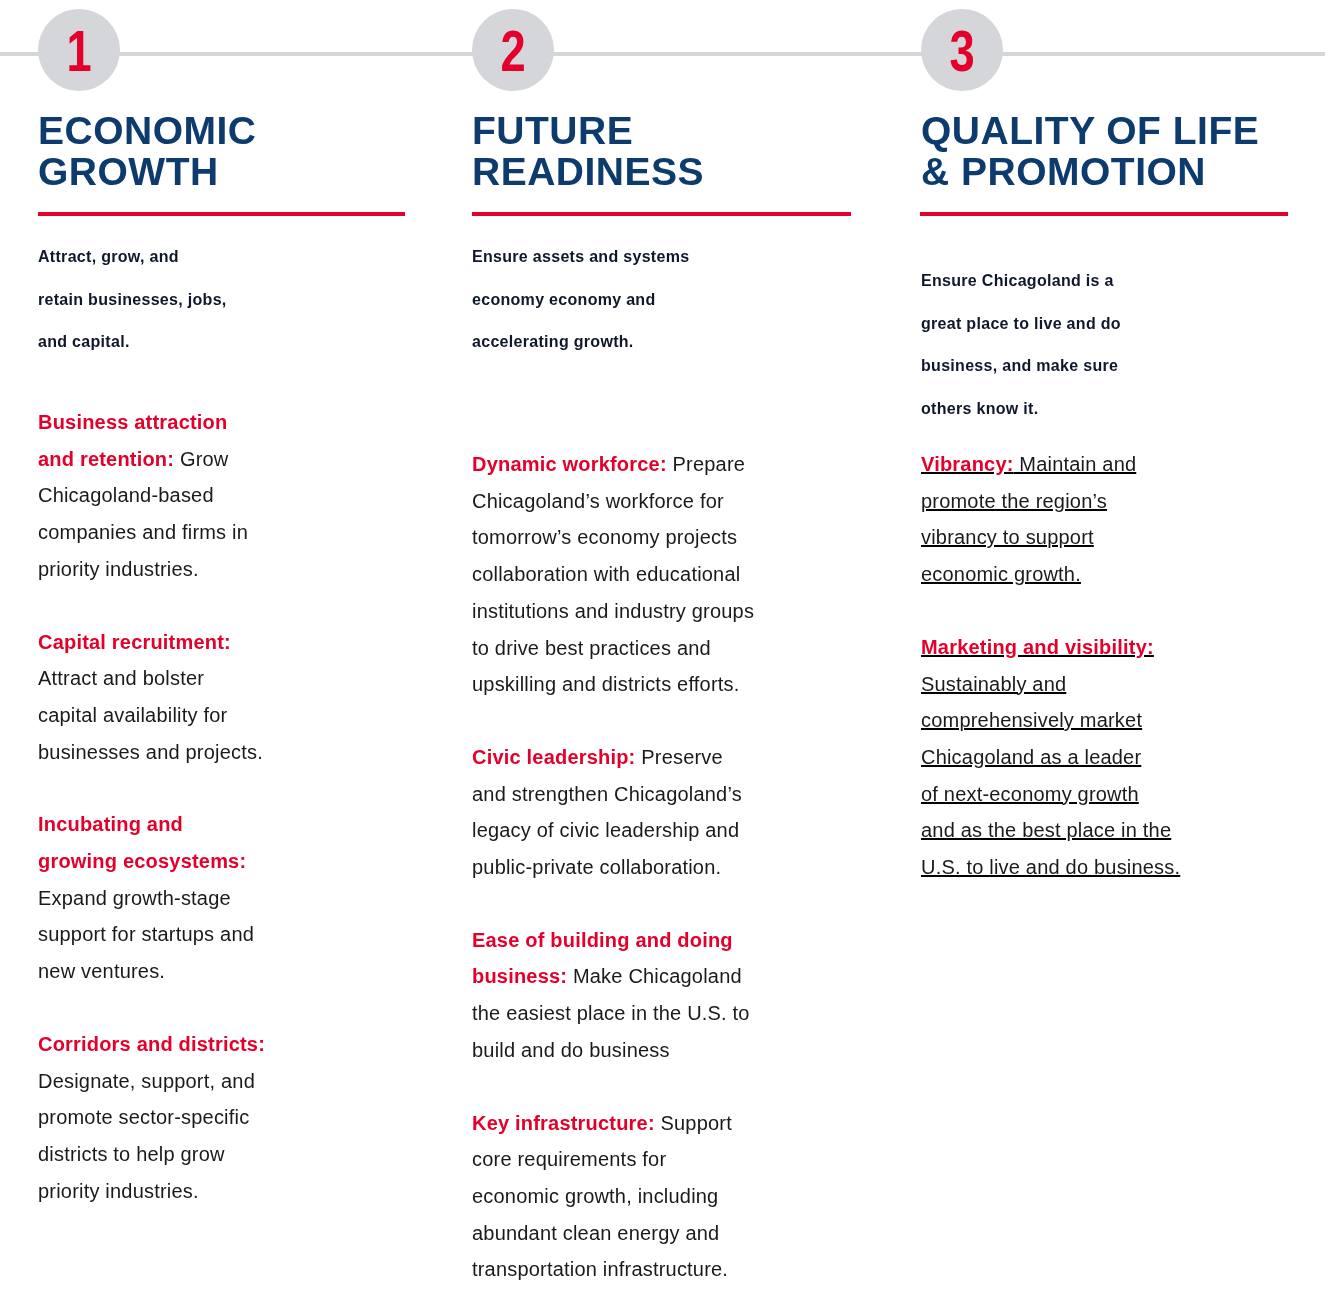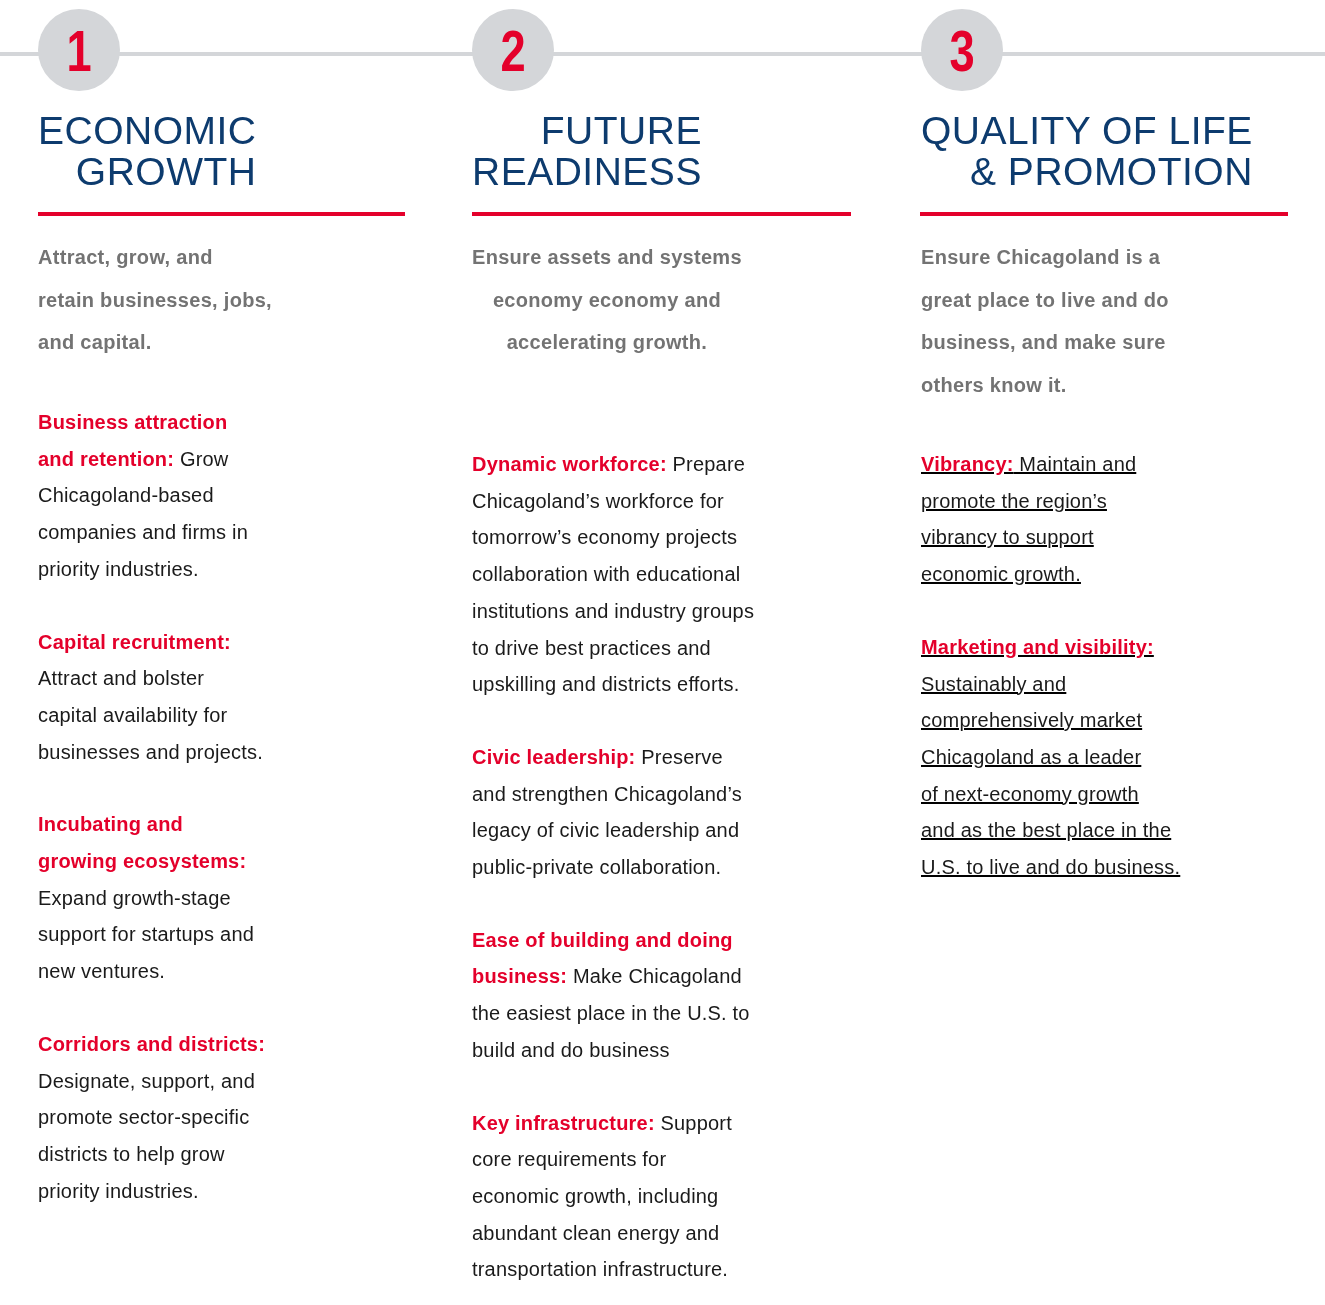--- a/index.html
+++ b/index.html
@@ -46,40 +46,39 @@
       transform: scaleX(0.78);
       display: inline-block;
       margin-top: 2px;
     }
     .heading {
       position: absolute;
       top: 110px;
       margin: 0;
       color: #0d3b6e;
       font-family: "Liberation Sans", sans-serif;
-      font-weight: normal;
+      font-weight: bold;
       font-size: 39px;
       line-height: 41px;
       letter-spacing: 0.5px;
       white-space: nowrap;
-      text-align: right;
     }
     .rule {
       position: absolute;
       top: 212px;
       height: 4px;
       background: #e4002b;
     }
     .intro {
       position: absolute;
       top: 236px;
       margin: 0;
-      color: #737373;
-      font-weight: bold;
-      font-size: 20px;
+      color: #0f172a;
+      font-weight: bold;
+      font-size: 16px;
       line-height: 42.7px;
       letter-spacing: 0.3px;
     }
     .items {
       position: absolute;
       margin: 0;
       padding: 0;
       list-style: none;
     }
     .item {
@@ -147,21 +146,21 @@
 
 <section class="column" style="left:0;">
   <div class="num-circle" style="left:472px;">
     <span>2</span>
   </div>
   <h2 class="heading" style="left:472px;">
     <span class="line">FUTURE</span>
     <span class="line">READINESS</span>
   </h2>
   <div class="rule" style="left:472px;width:379px;"></div>
-  <p class="intro" style="left:472px;text-align:center;">
+  <p class="intro" style="left:472px;">
     <span class="line">Ensure assets and systems</span>
     <span class="line">economy economy and</span>
     <span class="line">accelerating growth.</span>
   </p>
   <ul class="items" style="left:472px;top:446px;">
     <li class="item">
       <span class="line"><span class="label">Dynamic workforce:</span><span> Prepare</span></span>
       <span class="line">Chicagoland’s workforce for</span>
       <span class="line">tomorrow’s economy projects</span>
       <span class="line">collaboration with educational</span>
@@ -193,21 +192,21 @@
 
 <section class="column" style="left:0;">
   <div class="num-circle" style="left:921px;">
     <span>3</span>
   </div>
   <h2 class="heading" style="left:921px;">
     <span class="line">QUALITY OF LIFE</span>
     <span class="line">&amp; PROMOTION</span>
   </h2>
   <div class="rule" style="left:920px;width:368px;"></div>
-  <p class="intro" style="left:921px;">
+  <p class="intro" style="left:921px;margin-top:24px;">
     <span class="line">Ensure Chicagoland is a</span>
     <span class="line">great place to live and do</span>
     <span class="line">business, and make sure</span>
     <span class="line">others know it.</span>
   </p>
   <ul class="items" style="left:921px;top:446px;text-decoration:underline;">
     <li class="item">
       <span class="line"><span class="label">Vibrancy:</span><span> Maintain and</span></span>
       <span class="line">promote the region’s</span>
       <span class="line">vibrancy to support</span>

